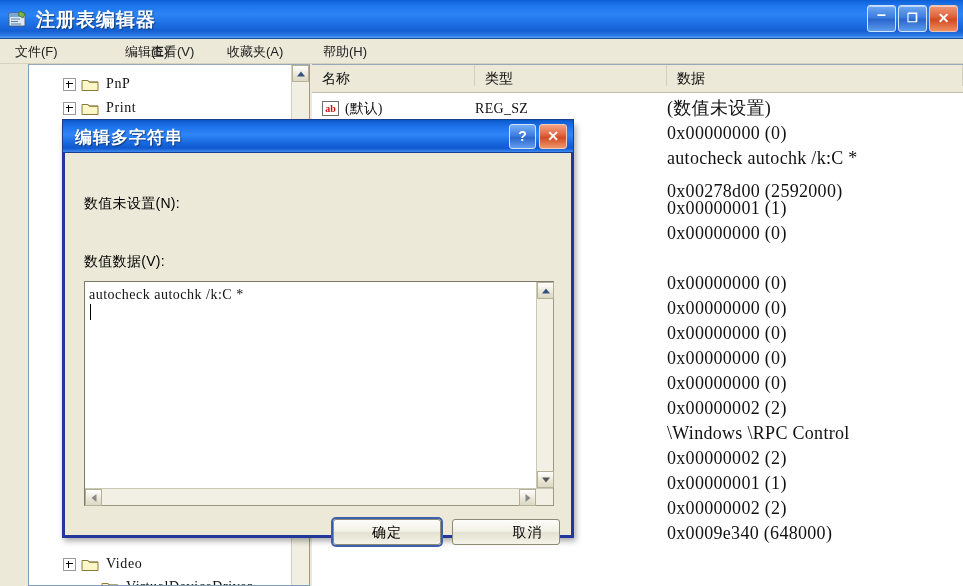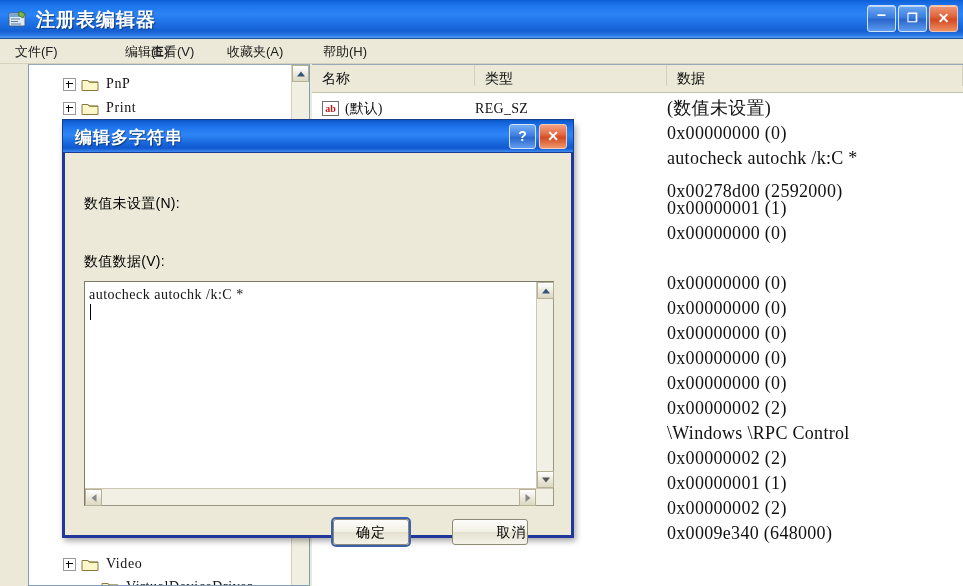--- a/index.html
+++ b/index.html
@@ -400,21 +400,21 @@
     left: 0; bottom: 0;
     width: 100%;
     height: 17px;
     background: #f2f0e4;
     border-top: 1px solid #cbc7b4;
     box-sizing: border-box;
   }
   .hsb .sb-arrow { position: absolute; top: 0; }
   .btn {
     position: absolute;
-    width: 76px; height: 26px;
+    width: 108px; height: 26px;
     background: linear-gradient(180deg,#fdfdfb 0%,#f2f0e4 48%,#e4e1d0 52%,#f5f3e9 100%);
     border: 1px solid #8d8a75;
     border-radius: 3px;
     box-sizing: border-box;
     font-size: 14px;
     color: #000;
     text-align: center;
     line-height: 24px;
     letter-spacing: 1px;
   }

